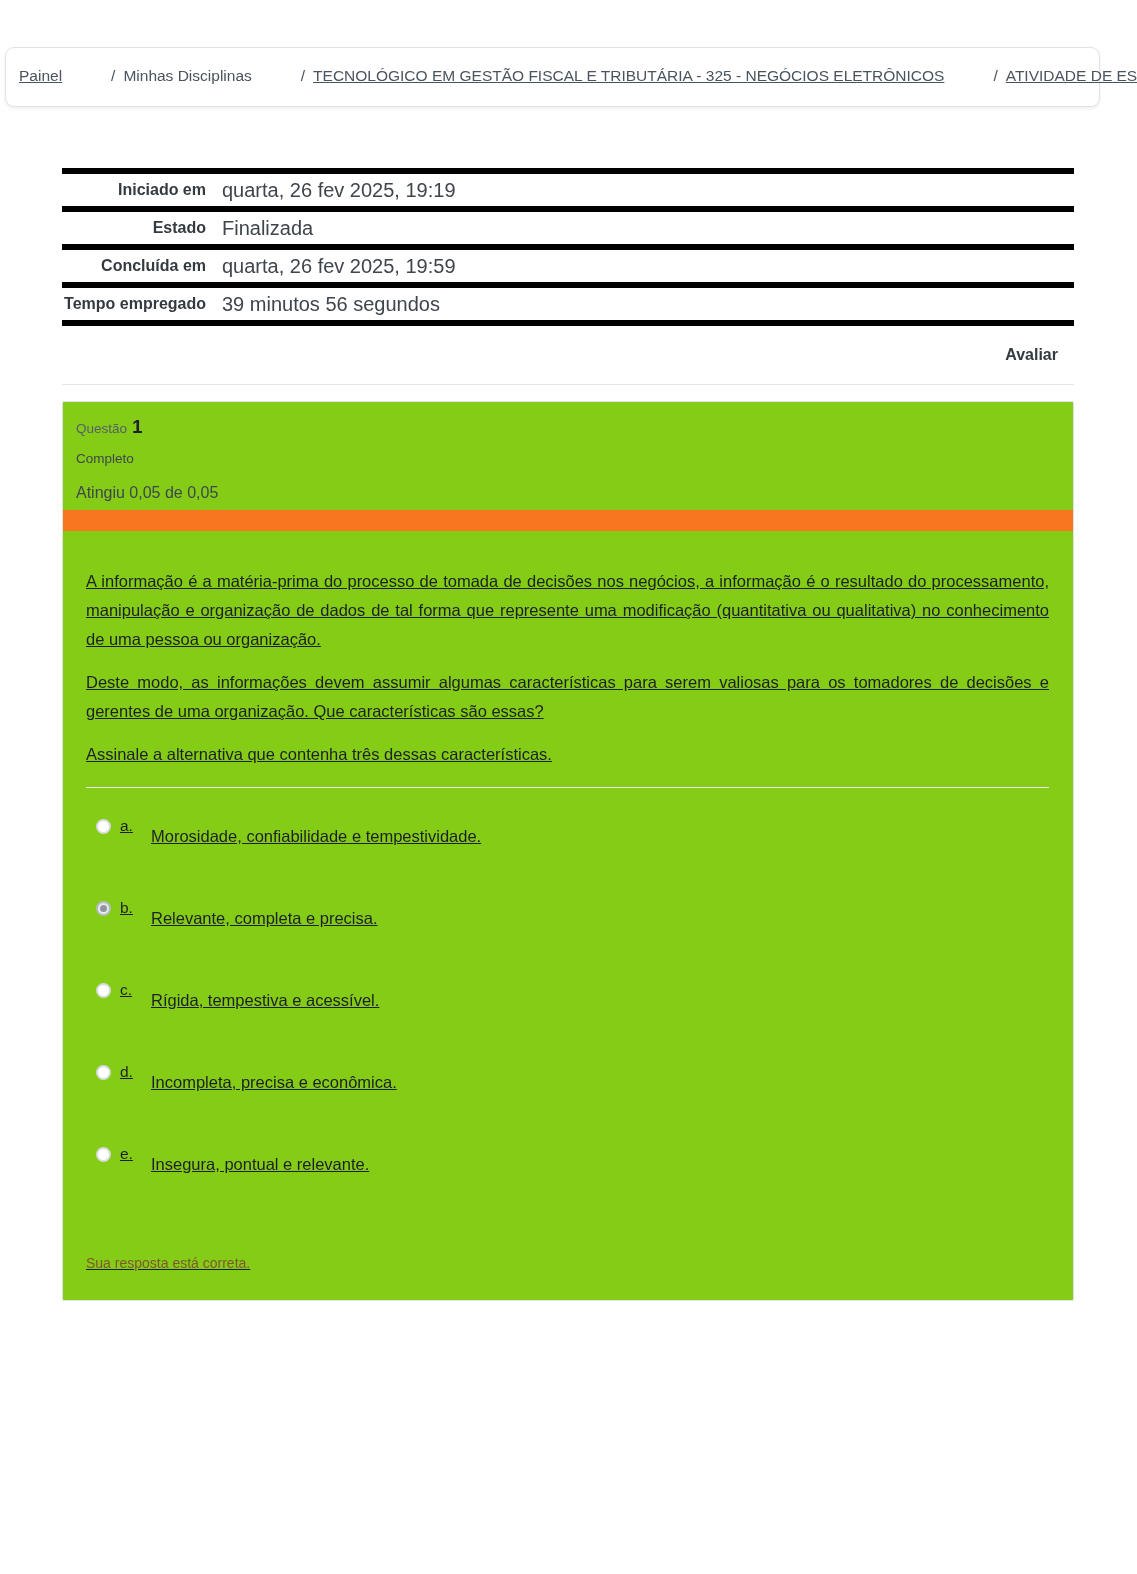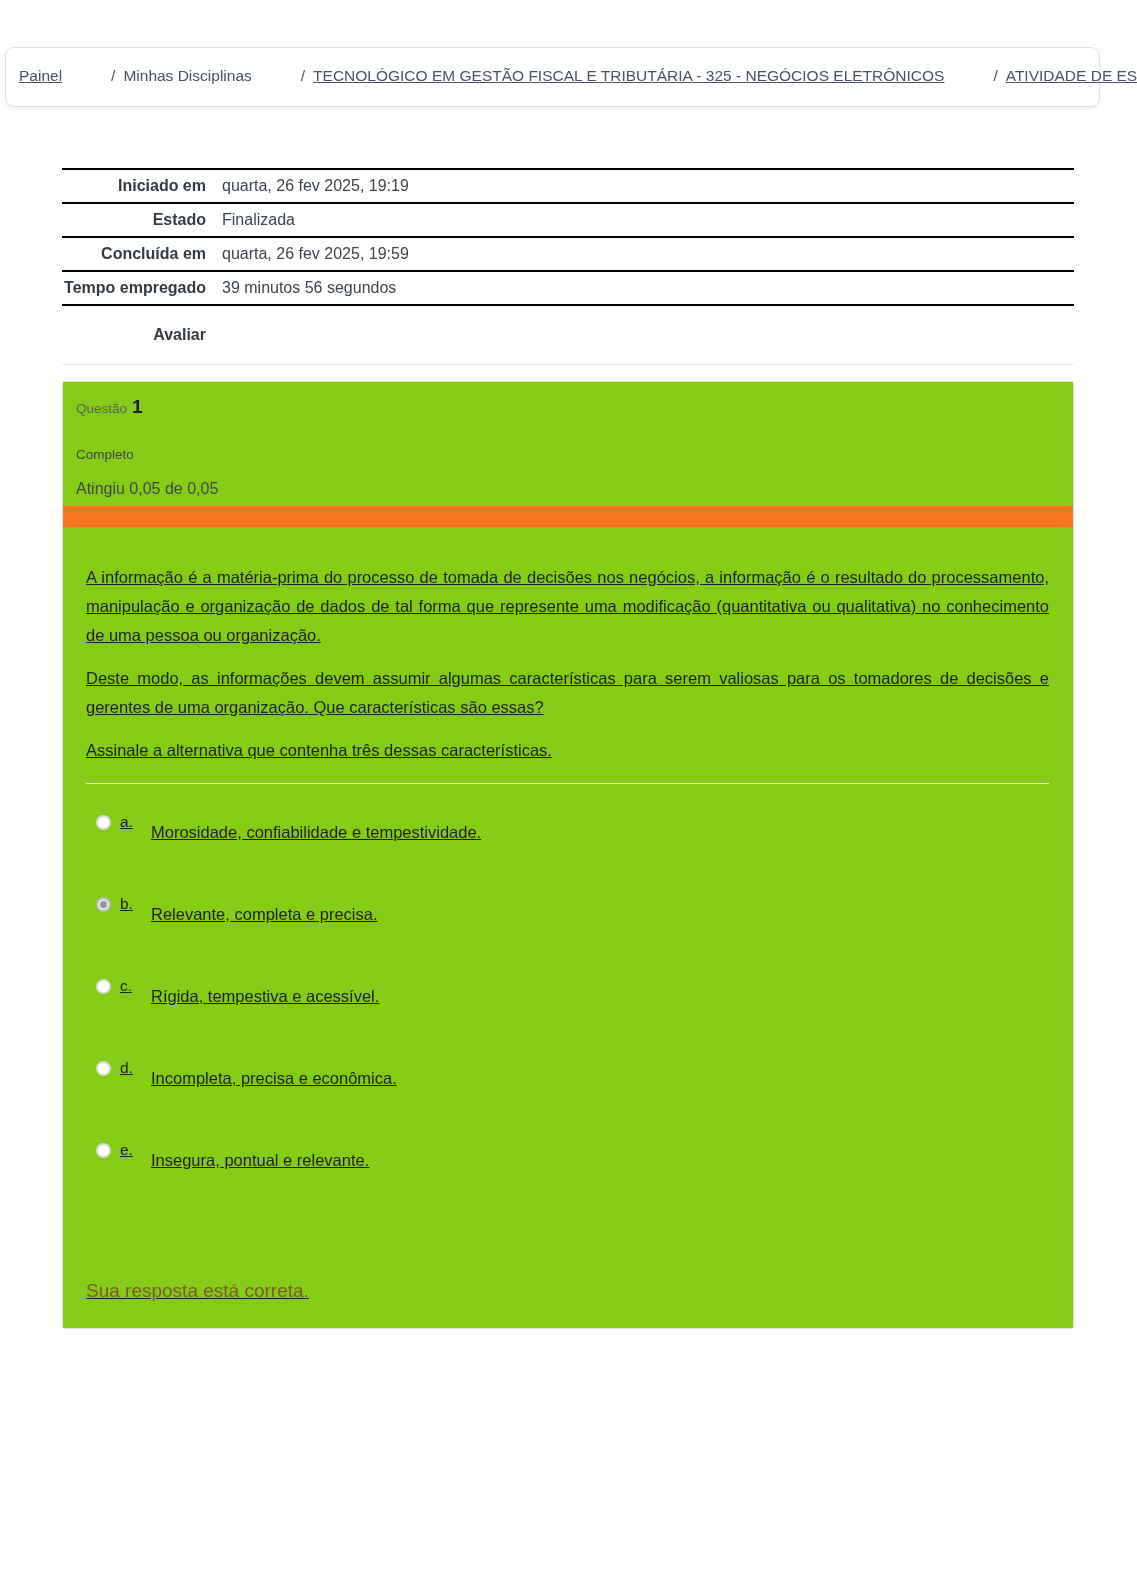--- a/index.html
+++ b/index.html
@@ -26,55 +26,55 @@
   .breadcrumb-card a{color:var(--muted);text-decoration:underline;cursor:pointer;}
   .crumb-plain{color:var(--muted);}
   .sep{margin:0 8px;}
   .crumb-pair{white-space:nowrap;padding-left:41px;}
 
   
   .main{position:absolute;left:62px;top:168px;width:1012px;}
 
   
   .summary{width:100%;}
-  .srow{display:flex;border-top:2px solid #000000;padding:3px 0;}
+  .srow{display:flex;border-top:6px solid #000000;padding:3px 0;justify-content:flex-end;}
   .srow.last{border-bottom:1px solid #e4e7ea;padding:16px 0;}
   .slabel{
     width:160px;min-width:160px;box-sizing:border-box;text-align:right;
     font-weight:bold;color:#333a40;font-size:16px;line-height:24px;padding:1px 16px 1px 0;
   }
-  .svalue{flex:1;font-size:16px;line-height:24px;color:#3e454c;padding-top:1px;}
+  .svalue{flex:1;font-size:20px;line-height:24px;color:#3e454c;padding-top:1px;}
   .svalue b{color:#24292e;}
 
   
   .qcard{margin-top:16px;background:#84cc16;border:1px solid var(--border);border-radius:2px;}
   .qinfo{padding:13px 0 8px 13px;}
   .qno{font-size:13.5px;color:#556069;line-height:24px;}
   .qno b{font-size:19px;color:var(--ink);margin-left:5px;}
-  .qstate{font-size:13.5px;color:#3f474e;margin-top:25px;line-height:18px;}
+  .qstate{font-size:13.5px;color:#3f474e;margin-top:9px;line-height:18px;}
   .qgrade{font-size:16px;color:#3f474e;margin-top:16px;line-height:18px;}
   .qbar{height:21px;}
   .qcontent{padding:36px 24px 26px 23px;text-decoration:underline;}
   p.qtext{margin:0 0 14px;font-size:16.5px;line-height:29px;text-align:justify;color:var(--ink);}
   p.qtext.short{text-align:left;margin-bottom:0;}
   .qdivider{border-top:1px solid #ececec;margin-top:18px;}
   .options{padding:28px 0 0 10px;}
   .option{display:flex;align-items:flex-start;height:52px;margin-bottom:30px;}
   .radio{
     width:15px;height:15px;min-width:15px;border-radius:50%;
     border:2px solid #d8dbde;background:#fff;margin-top:3px;box-sizing:border-box;
   }
   .radio.checked{border-color:#b5bbc1;background:#e9ebed;}
   .radio.checked::after{
     content:"";display:block;width:7px;height:7px;border-radius:50%;
     background:#8f979e;margin:2px auto 0;
   }
   .opt-letter{font-size:15.5px;color:var(--ink);margin-left:9px;width:24px;min-width:24px;line-height:20px;}
   .opt-text{font-size:16.5px;color:var(--ink);padding-top:9px;margin-left:7px;line-height:22px;}
-  .feedback{margin-top:88px;font-size:19px;line-height:22px;}
+  .feedback{margin-top:56px;font-size:14px;line-height:22px;}
 </style>
 </head>
 <body>
 
 <nav class="breadcrumb-card">
   <a>Painel</a><span class="crumb-pair"><span class="sep">/</span><span class="crumb-plain">Minhas Disciplinas</span></span><span class="crumb-pair"><span class="sep">/</span><a>TECNOLÓGICO EM GESTÃO FISCAL E TRIBUTÁRIA - 325 - NEGÓCIOS ELETRÔNICOS</a></span><span class="crumb-pair"><span class="sep">/</span><a>ATIVIDADE DE ESTUDO 02 - VALOR 0,5 PONTOS</a></span>
 </nav>
 
 <div class="main">
 

